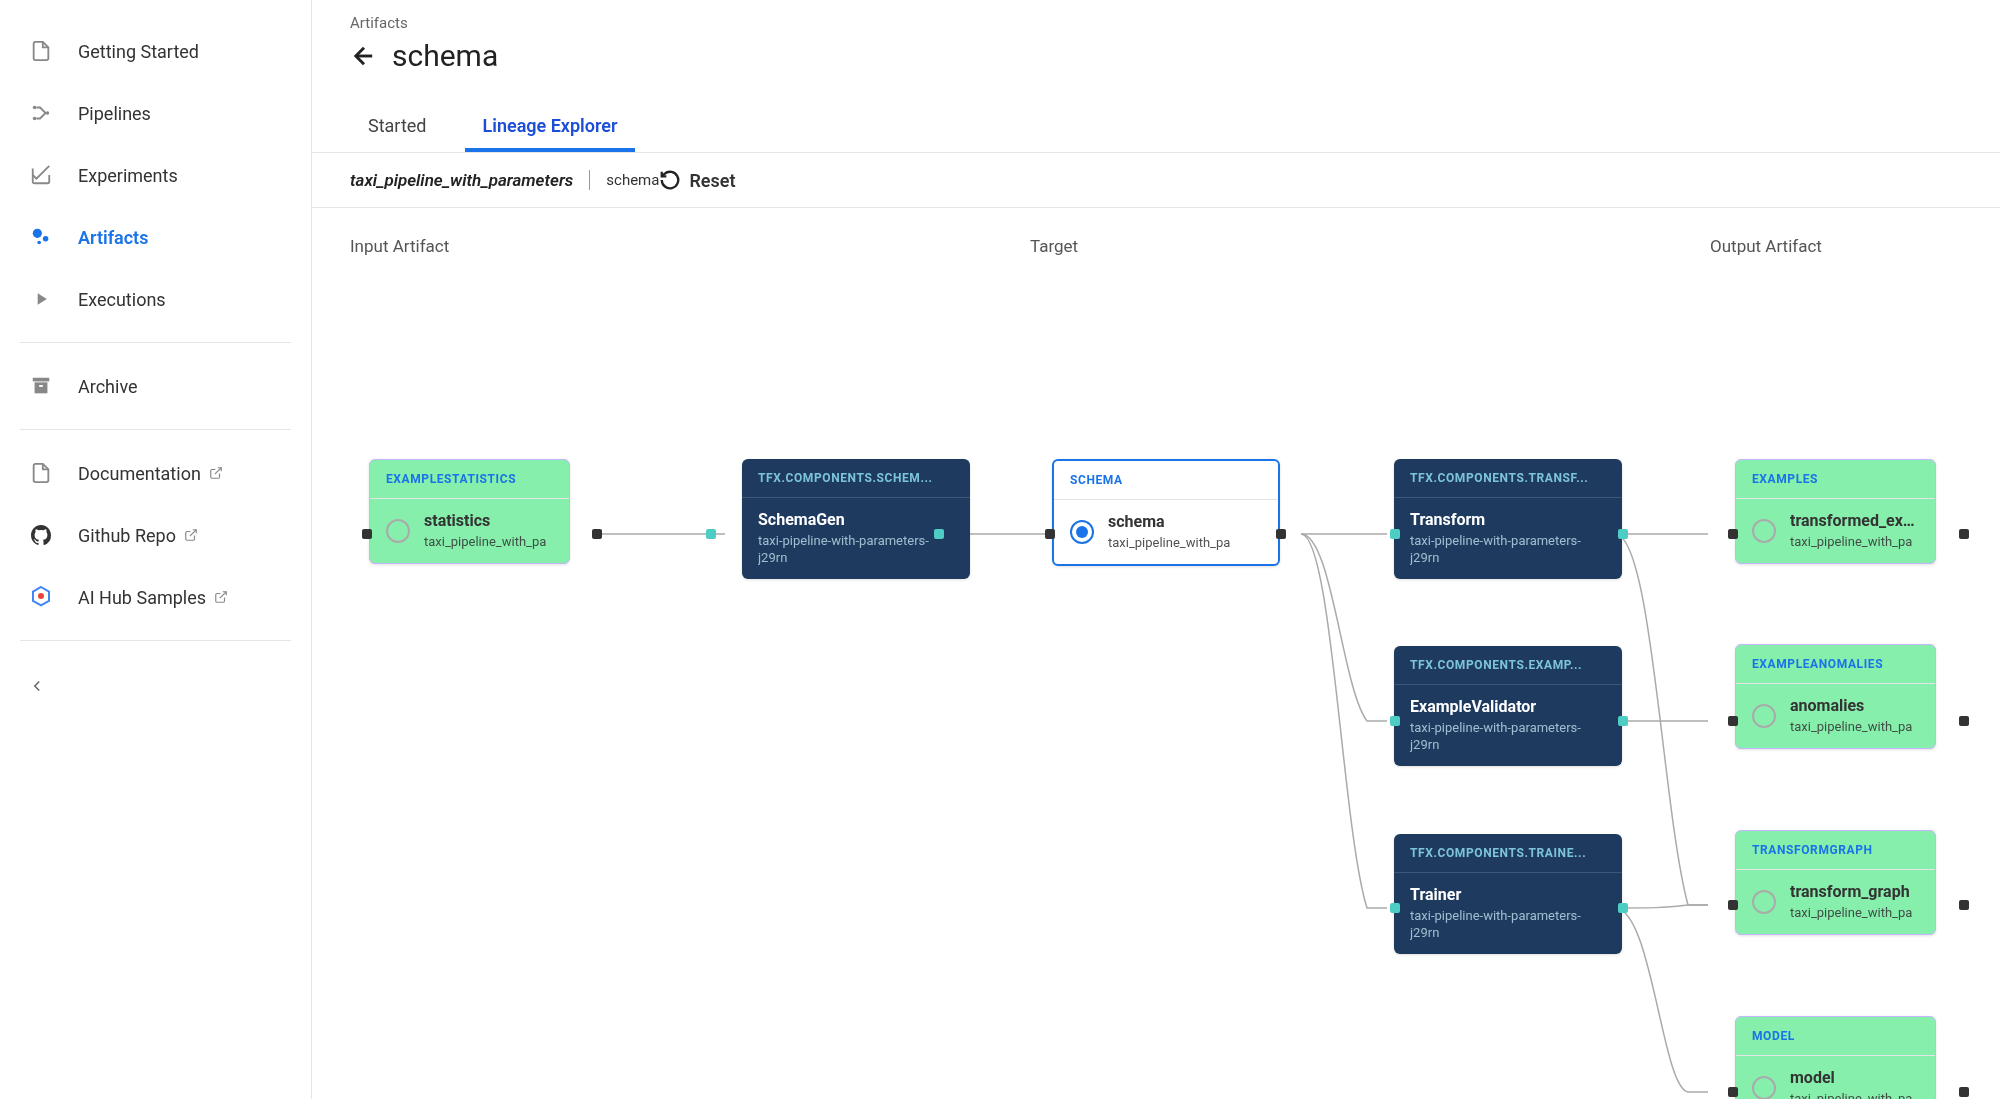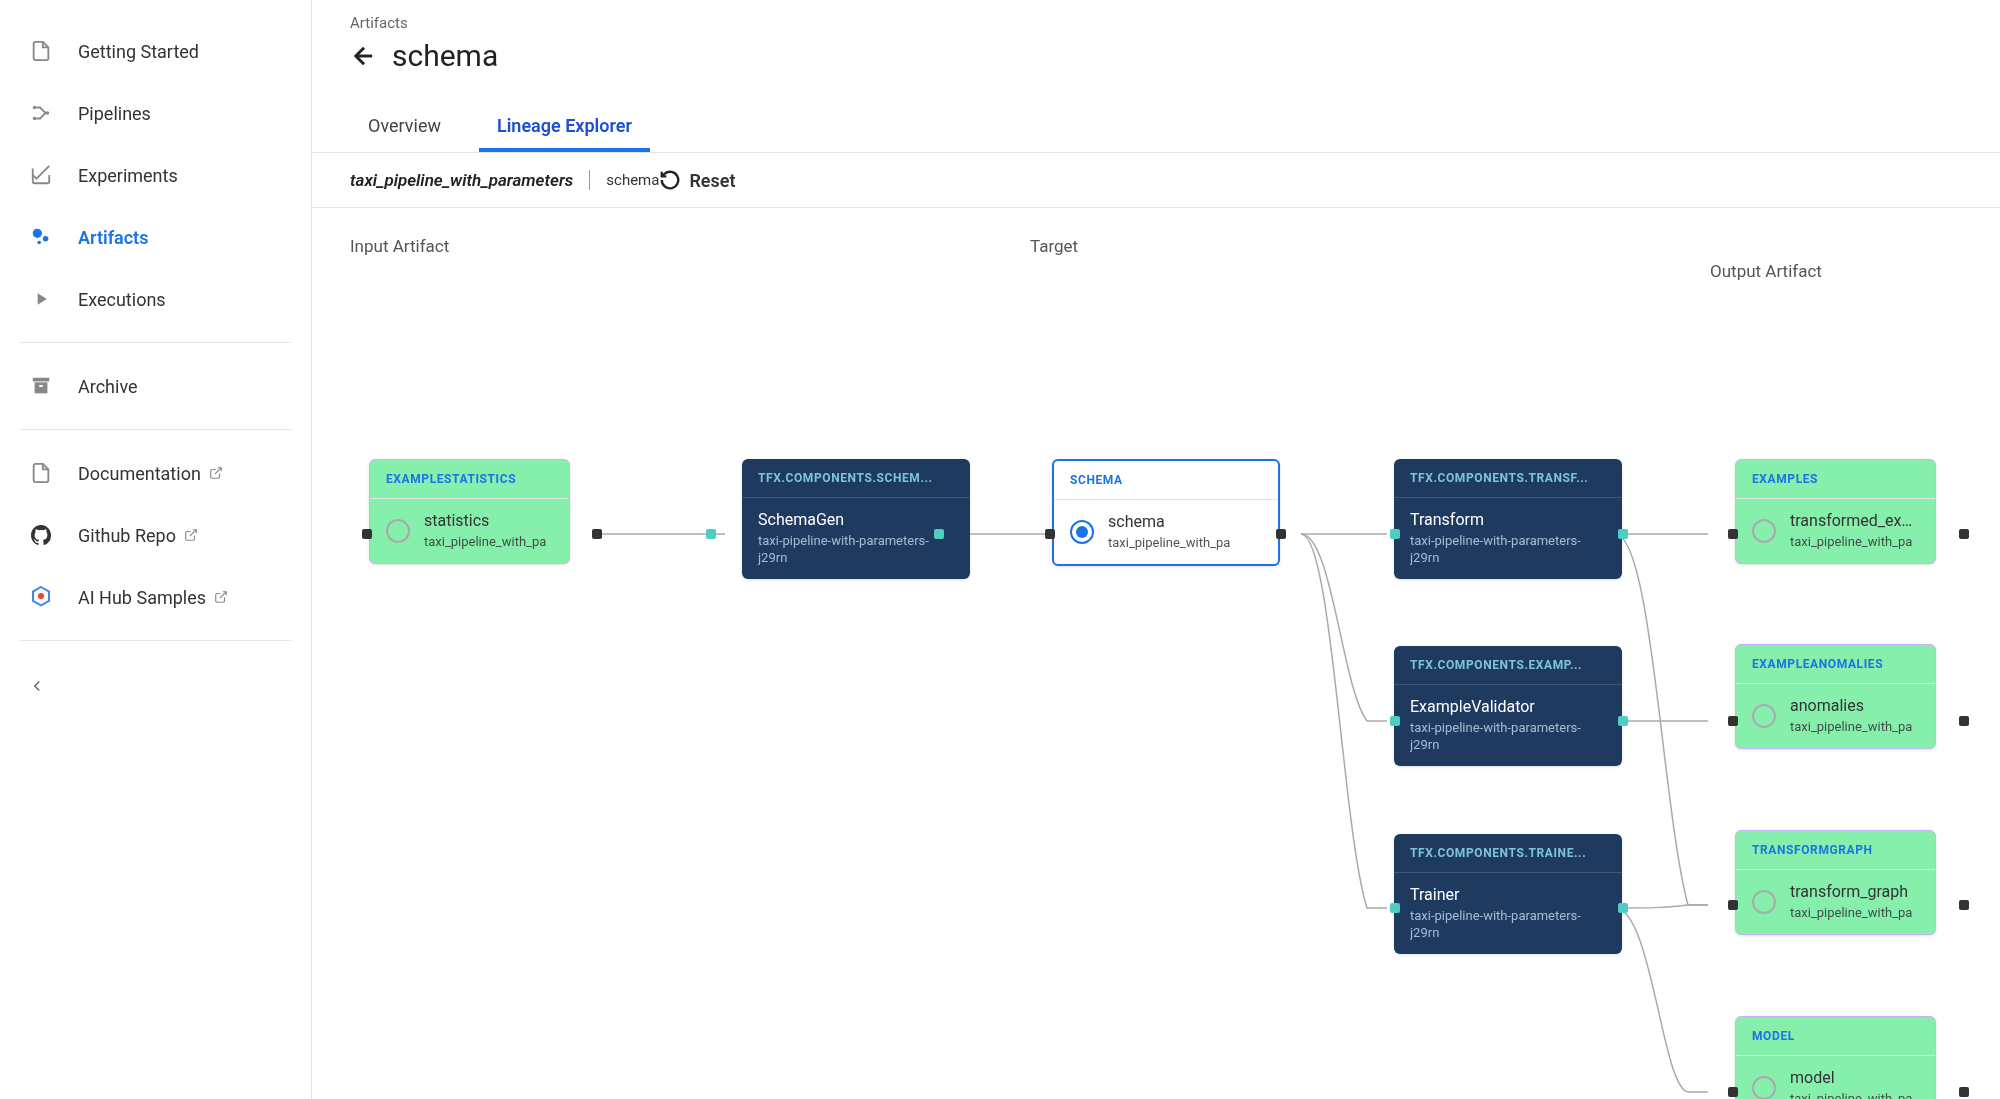--- a/index.html
+++ b/index.html
@@ -25,35 +25,35 @@
 .subheader-left { display: flex; align-items: center; }
 .pipeline-name { font-style: italic; font-weight: 600; font-size: 17px; color: #222; padding-right: 16px; border-right: 1px solid #999; margin-right: 16px; }
 .schema-badge { font-size: 15px; color: #333; }
 .reset-btn { display: flex; align-items: center; font-size: 18px; font-weight: 600; cursor: pointer; }
 .reset-icon { width: 22px; height: 22px; margin-right: 8px; }
 .canvas { flex: 1; position: relative; padding: 28px 38px; overflow: hidden; }
 .col-headers { display: flex; position: absolute; top: 28px; left: 38px; right: 38px; }
 .col-header { font-size: 17px; color: #555; }
 .ch-input { flex: 0 0 680px; }
 .ch-target { flex: 0 0 680px; }
-.ch-output { flex: 1; margin-top: 25px; }
+.ch-output { flex: 1; }
 .node { position: absolute; border-radius: 6px; overflow: hidden; box-shadow: 0 1px 3px rgba(0,0,0,0.12); }
 .node-dark { background: #1e3a5f; color: #fff; width: 228px; }
 .node-light { background: #86efac; border: 1px solid #c4b5fd; width: 201px; }
 .node-target { background: #fff; border: 2px solid #1a73e8; width: 228px; }
 .node-head { padding: 12px 16px; font-size: 12px; font-weight: 700; letter-spacing: 0.6px; text-transform: uppercase; white-space: nowrap; overflow: hidden; text-overflow: ellipsis; }
 .node-dark .node-head { color: #7cc4d8; border-bottom: 1px solid rgba(255,255,255,0.15); }
 .node-light .node-head { color: #1a73e8; border-bottom: 1px solid #e5e5e5; }
 .node-target .node-head { color: #1a73e8; border-bottom: 1px solid #e5e5e5; }
 .node-body { padding: 12px 16px; display: flex; align-items: center; }
 .node-radio { width: 24px; height: 24px; border-radius: 50%; border: 2px solid #aaa; margin-right: 14px; flex-shrink: 0; display: flex; align-items: center; justify-content: center; }
 .node-radio.selected { border-color: #1a73e8; }
 .node-radio.selected::after { content: ''; width: 12px; height: 12px; border-radius: 50%; background: #1a73e8; }
 .node-text { overflow: hidden; }
-.node-title { font-size: 16px; font-weight: 400; margin-bottom: 4px; white-space: nowrap; overflow: hidden; text-overflow: ellipsis; }
+.node-title { font-size: 16px; font-weight: 700; margin-bottom: 4px; white-space: nowrap; overflow: hidden; text-overflow: ellipsis; }
 .node-sub { font-size: 13px; opacity: 0.85; line-height: 1.3; white-space: nowrap; overflow: hidden; text-overflow: ellipsis; }
 .node-dark .node-title { color: #fff; }
 .node-dark .node-sub { color: #b8d4e3; white-space: normal; }
 .port { position: absolute; width: 10px; height: 10px; border-radius: 2px; }
 .port-dark { background: #333; }
 .port-teal { background: #4ecdc4; }
 svg.edges { position: absolute; top: 0; left: 0; width: 100%; height: 100%; pointer-events: none; }
 svg.edges path { fill: none; stroke: #aaa; stroke-width: 1.5; }
 </style>
 </head>
@@ -177,21 +177,21 @@
           <svg viewBox="0 0 24 24" width="28" height="28" fill="none" stroke="#222" stroke-width="2.5">
               <path d="M19 12H5"></path>
               <path d="M12 19l-7-7 7-7"></path>
             </svg>
         </span>
         <h1 class="header-title">schema</h1>
       </div>
     </div>
 
     <div class="tabs">
-      <div class="tab">Overview</div>
+      <div class="tab">Started</div>
       <div class="tab active">Lineage Explorer</div>
     </div>
 
     <div class="subheader">
       <div class="subheader-left">
         <span class="pipeline-name">taxi_pipeline_with_parameters</span>
         <span class="schema-badge">schema</span>
       </div>
       <div class="reset-btn">
         <svg class="reset-icon" viewBox="0 0 24 24" fill="none" stroke="#222" stroke-width="2.5">

